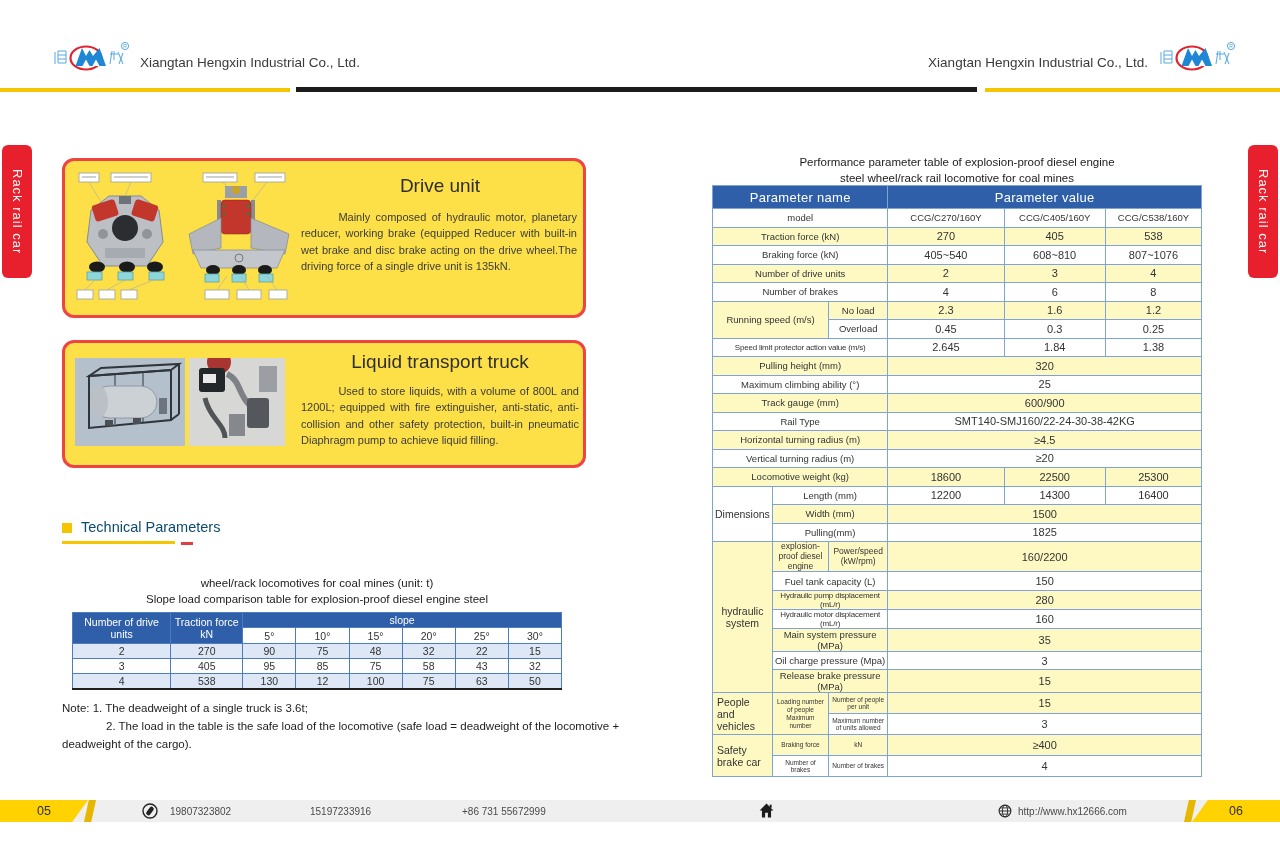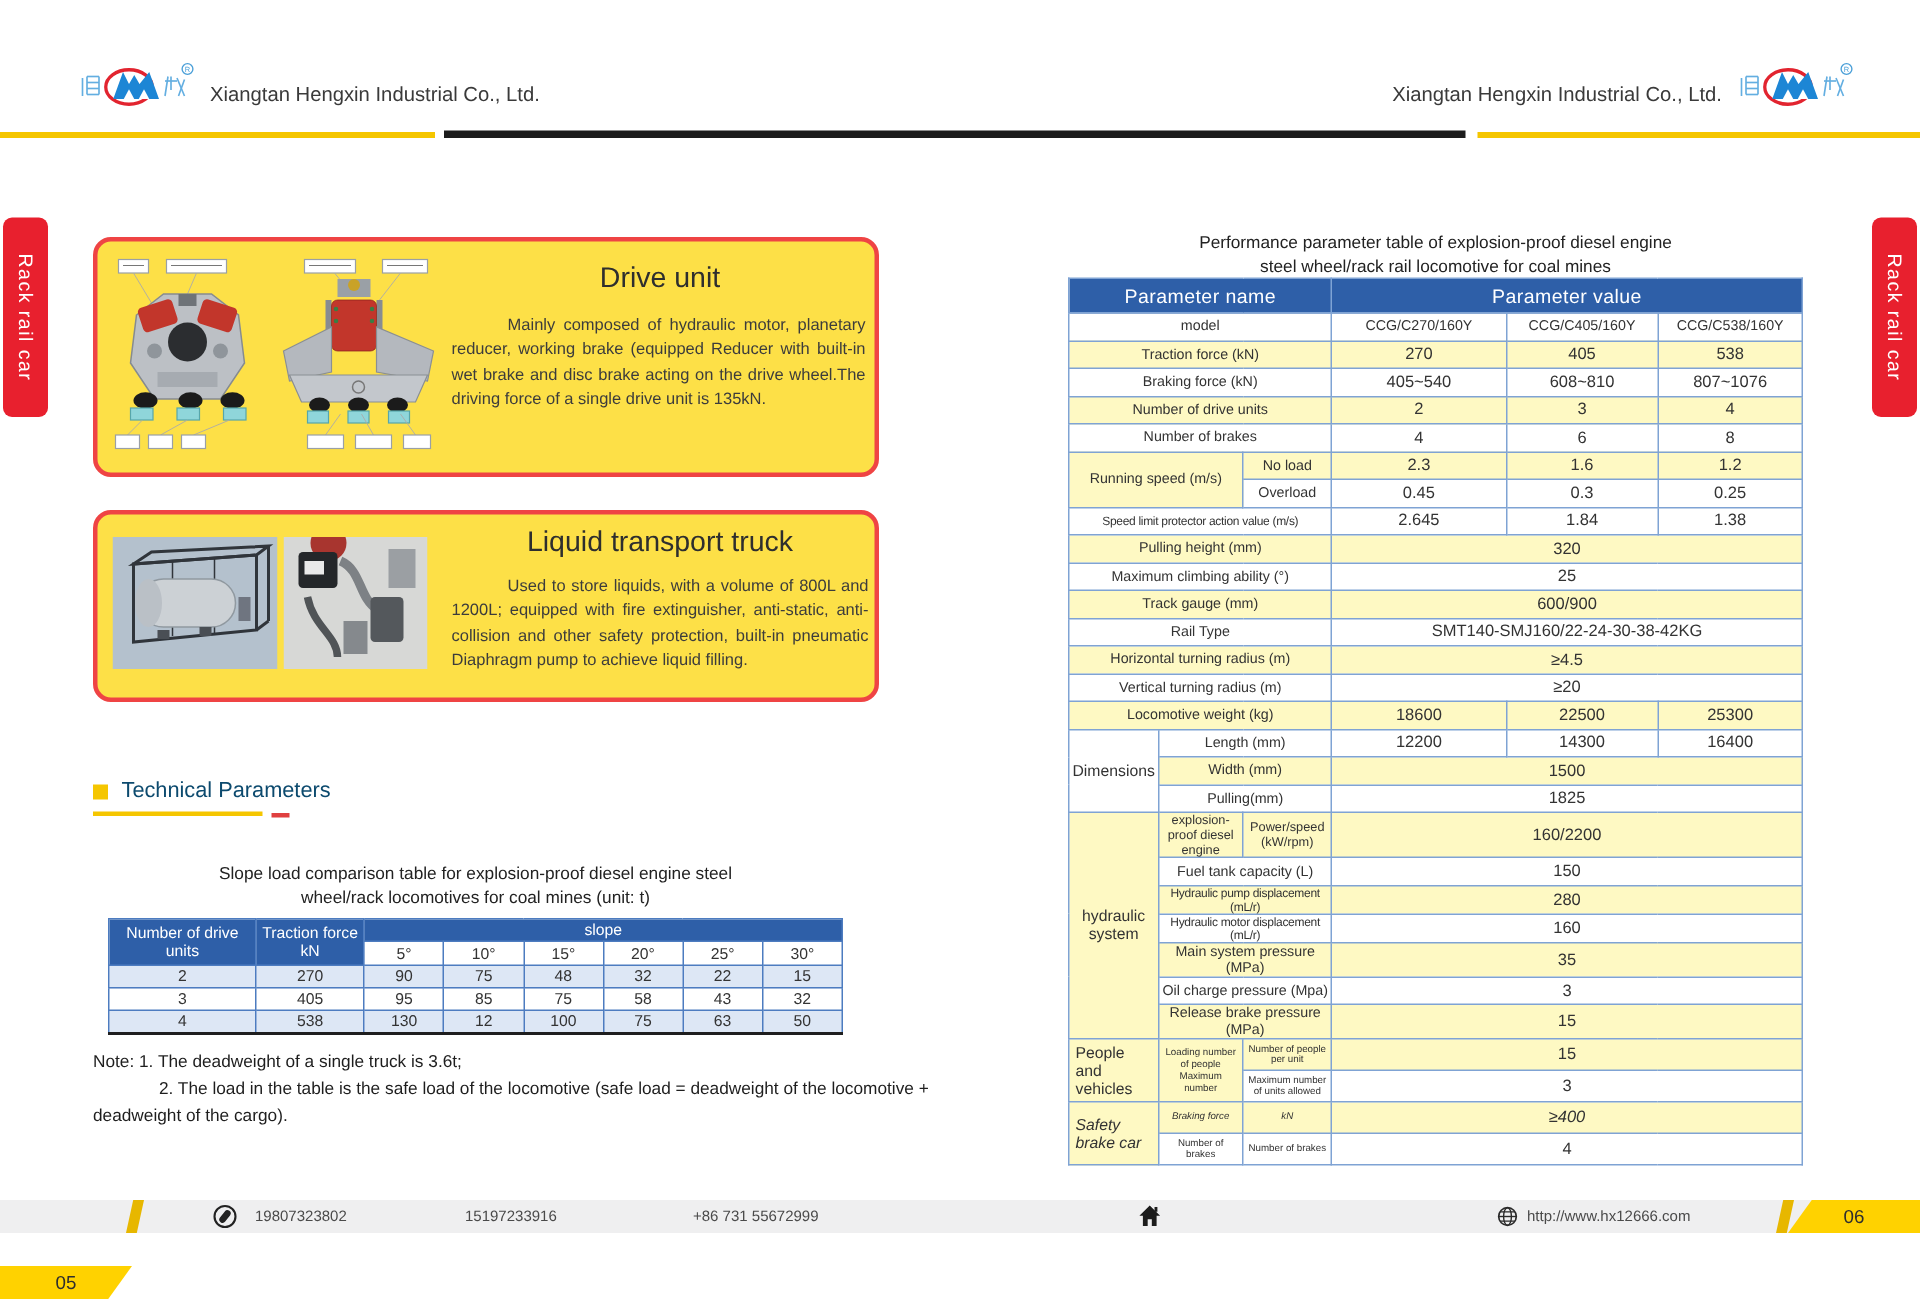--- a/index.html
+++ b/index.html
@@ -54,21 +54,21 @@
   .perf-table td.sub{font-size:8.5px;line-height:1.15;}
   .perf-table td.tiny{font-size:6.5px;line-height:1.2;}
 
   .note{position:absolute;font-size:11.5px;color:#1e1e1e;line-height:1.55;}
   .note .n2{text-indent:44px;}
 
   
   .footer-bar{position:absolute;left:0;top:800px;width:1280px;height:22px;background:#efeff0;}
   .pgnum{position:absolute;top:800px;height:22px;display:flex;align-items:center;justify-content:center;
     font-size:12.5px;color:#2e2e2e;background:#ffd200;}
-  .pg-left{left:0;width:88px;clip-path:polygon(0 0,100% 0,82% 100%,0 100%);margin-top:44px;}
+  .pg-left{left:0;width:88px;clip-path:polygon(0 0,100% 0,82% 100%,0 100%);}
   .pg-left-sliver{position:absolute;left:84px;top:800px;width:12px;height:22px;background:#e7b700;
     clip-path:polygon(40% 0,100% 0,60% 100%,0 100%);}
   .pg-right{left:1192px;width:88px;clip-path:polygon(18% 0,100% 0,100% 100%,0 100%);}
   .pg-right-sliver{position:absolute;left:1184px;top:800px;width:12px;height:22px;background:#e7b700;
     clip-path:polygon(40% 0,100% 0,60% 100%,0 100%);}
   .foot-txt{position:absolute;top:800px;height:22px;display:flex;align-items:center;font-size:10px;color:#4a4a4a;}
 </style>
 </head>
 <body>
 
@@ -246,22 +246,22 @@
     <div class="abs card-title" style="left:240px;top:8px;width:270px">Liquid transport truck</div>
     <div class="abs card-body" style="left:236px;top:40px;width:278px">Used to store liquids, with a volume of 800L and 1200L; equipped with fire extinguisher, anti-static, anti-collision and other safety protection, built-in pneumatic Diaphragm pump to achieve liquid filling.</div>
   </div>
 
   <div class="sec-bullet" style="left:62px;top:523px"></div>
   <div class="sec-title" style="left:81px;top:519px">Technical Parameters</div>
   <div class="sec-underline" style="left:62px;top:541px;width:113px"></div>
   <div class="sec-dash" style="left:181px;top:542px;width:12px"></div>
 
   <div class="tbl-title" style="left:72px;top:576px;width:490px">
+    <div>wheel/rack locomotives for coal mines (unit: t)</div>
     <div>Slope load comparison table for explosion-proof diesel engine steel</div>
-    <div>wheel/rack locomotives for coal mines (unit: t)</div>
   </div>
   <table class="slope-table abs" style="left:72px;top:612px">
     <colgroup>
         <col style="width:98px">
         <col style="width:72px">
         <col span="6" style="width:53px">
       </colgroup>
     <thead>
       <tr class="hrow1">
         <th rowspan="2" class="blue-h">Number of drive units</th>
@@ -463,21 +463,21 @@
         <tr class="shade" style="height: 21px;">
           <td rowspan="2" class="grp grp-l">People and vehicles</td>
           <td rowspan="2" class="tiny">Loading number of people Maximum number</td>
           <td class="tiny">Number of people per unit</td>
           <td colspan="3" class="pv">15</td>
         </tr>
         <tr style="height: 21px;">
           <td class="tiny">Maximum number of units allowed</td>
           <td colspan="3" class="pv">3</td>
         </tr>
-        <tr class="shade" style="height: 21px; font-style: italic;">
+        <tr class="shade" style="height: 21px;">
           <td rowspan="2" class="grp grp-l">Safety brake car</td>
           <td class="tiny">Braking force</td>
           <td class="tiny">kN</td>
           <td colspan="3" class="pv">≥400</td>
         </tr>
         <tr style="height: 21px;">
           <td class="tiny">Number of brakes</td>
           <td class="tiny">Number of brakes</td>
           <td colspan="3" class="pv">4</td>
         </tr>

